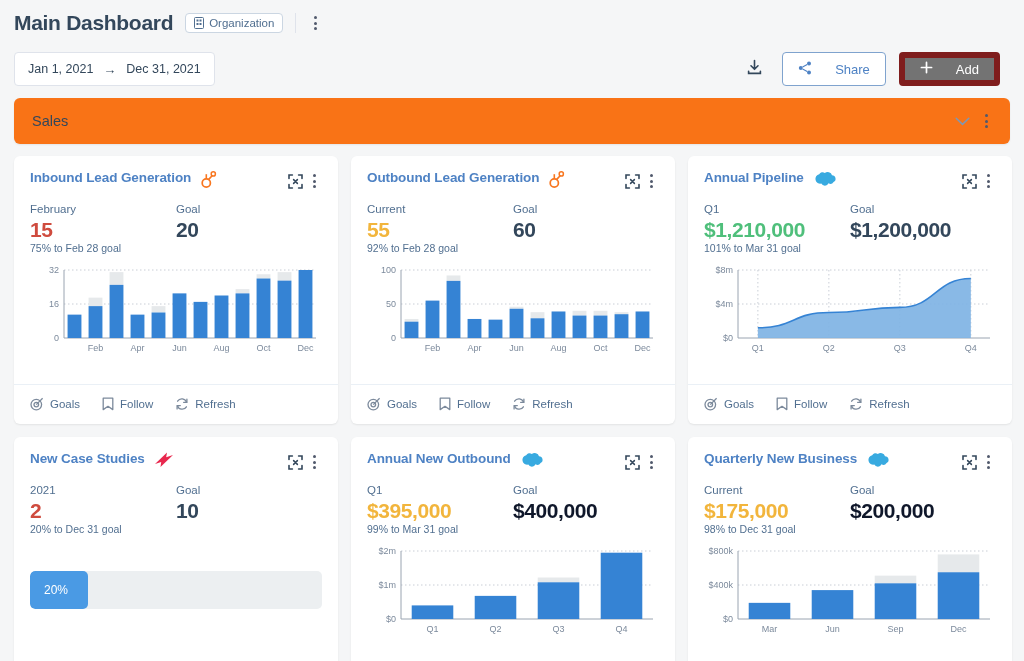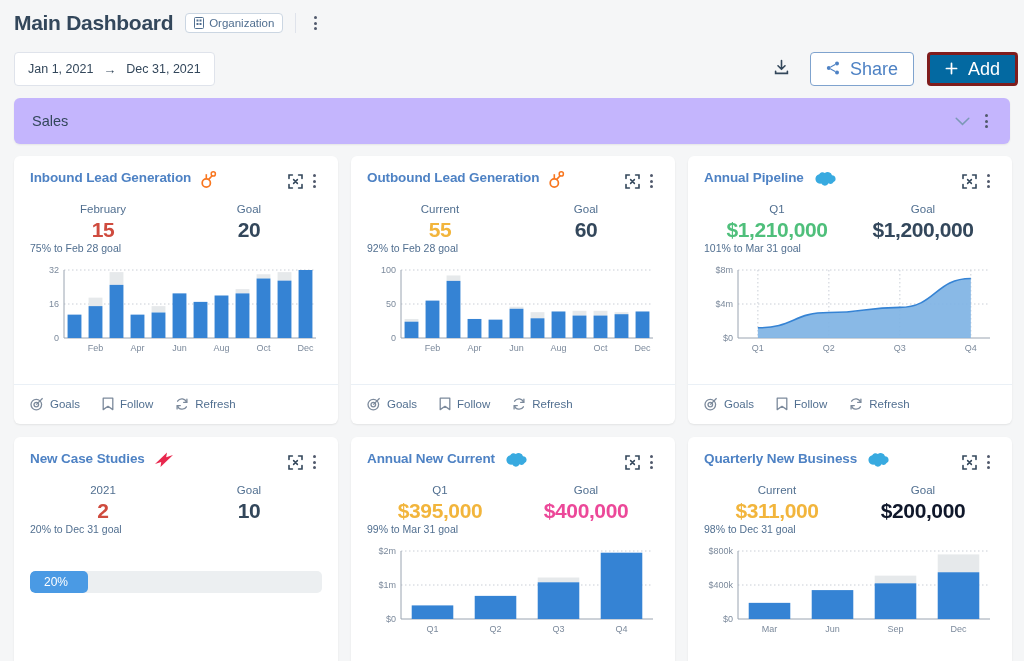--- a/index.html
+++ b/index.html
@@ -32,47 +32,47 @@
   .dots-vert {
     display: inline-flex; flex-direction: column; gap: 2.5px;
     padding: 4px 6px; cursor: pointer;
   }
   .dots-vert i { width: 3px; height: 3px; border-radius: 50%; background: #51596c; display: block; }
 
   
   .controlbar {
     height: 58px;
     display: flex; align-items: center;
-    padding: 0 6px 0 14px;
+    padding: 0 24px 0 14px;
   }
   .daterange {
     display: flex; align-items: center; gap: 10px;
     background: #fff; border: 1px solid #dfe3eb; border-radius: 4px;
     height: 34px; padding: 0 13px;
     font-size: 12.5px; color: #33475b;
   }
   .arrow-right { color: #33475b; font-size: 13px; line-height: 1; }
   .spacer { flex: 1; }
   .actions { display: flex; align-items: center; gap: 13px; }
   .icon-btn {
     width: 30px; height: 30px; display: flex; align-items: center; justify-content: center;
     cursor: pointer;
   }
   .btn {
-    display: inline-flex; align-items: center; justify-content: center; gap: 10px;
+    display: inline-flex; align-items: center; justify-content: center; gap: 23px;
     height: 34px; padding: 0 15px; border-radius: 4px;
-    font-size: 18px; cursor: pointer; white-space: nowrap;
+    font-size: 13px; cursor: pointer; white-space: nowrap;
   }
   .btn-secondary { background: #fff; border: 1px solid #7fa3ce; color: #4e82c4; }
-  .btn-primary { background: #0369a1; border: 3px solid #7f1d1d; color: #fff; }
+  .btn-primary { background: #737373; border: 6px solid #7f1d1d; color: #fff; }
 
   
   .section-bar {
     margin: 0 14px 12px 14px;
-    background: #c4b5fd; border-radius: 6px;
+    background: #f97316; border-radius: 6px;
     height: 46px; display: flex; align-items: center;
     padding: 0 16px 0 18px;
     box-shadow: 0 1px 2px rgba(0,0,0,0.07);
   }
   .section-title { font-size: 14.5px; color: #33475b; }
   .chev { color: #7c98b6; font-size: 13px; padding: 4px 9px; cursor: pointer; line-height: 1; }
 
   
   .grid {
     display: grid;
@@ -89,42 +89,42 @@
   }
   .card-head { display: flex; align-items: flex-start; gap: 8px; }
   .card-title {
     font-size: 13.5px; font-weight: bold; color: #4e82c4; letter-spacing: -0.1px;
   }
   .src-icon { display: flex; align-items: center; }
   .card-head-actions { margin-left: auto; display: flex; align-items: center; gap: 4px; }
   .expand-ic { cursor: pointer; display: block; }
 
   .metrics { display: flex; margin-top: 11px; }
-  .metric { width: 50%; text-align: center; }
+  .metric { width: 50%; }
   .metric-label { font-size: 11.5px; color: #516f90; }
   .metric-value { font-size: 21px; font-weight: bold; margin-top: 3px; letter-spacing: -0.4px; }
   .goal-note { font-size: 10.5px; color: #516f90; }
 
   .chart-area { margin-top: 10px; flex: 1; }
 
   .card-foot {
     display: flex; align-items: center; gap: 22px;
     border-top: 1px solid #eaf0f6;
     margin: 0 -16px; padding: 10px 16px 11px 16px;
     height: 40px;
   }
   .foot-item {
     display: inline-flex; align-items: center; gap: 6px;
     font-size: 11.5px; color: #516f90; cursor: pointer;
   }
 
   
   .progress-wrap {
     margin-top: 26px;
-    height: 22px; border-radius: 5px; background: #eceff1; overflow: hidden;
+    height: 38px; border-radius: 5px; background: #eceff1; overflow: hidden;
     display: flex; align-items: flex-end;
   }
   .progress-fill {
     height: 100%; background: #4a9ae4; border-radius: 5px;
     display: flex; align-items: center; padding-left: 14px;
     color: #fff; font-size: 12px;
   }
 
   svg { overflow: visible; }
   .tick { font-size: 9px; fill: #7c8a9c; font-family: "Liberation Sans", sans-serif; }
@@ -510,21 +510,21 @@
     <div class="chart-area">
         <div class="progress-wrap">
         <div class="progress-fill" style="width:20%">
           <span>20%</span>
         </div>
       </div>
       </div>
     </div>
     <div class="card">
     <div class="card-head">
-      <span class="card-title">Annual New Current</span>
+      <span class="card-title">Annual New Outbound</span>
       <span class="src-icon">
           <svg width="24" height="17" viewBox="0 0 24 17">
       <path d="M7.2 4.2a3.7 3.7 0 0 1 5.6-1.1A4.4 4.4 0 0 1 20 5.2a3.6 3.6 0 0 1 1.6 6.8 3.9 3.9 0 0 1-5.1 1.3 4 4 0 0 1-7.2.3A3.5 3.5 0 1 1 7.2 4.2z" fill="#38aae0"></path>
     </svg>
         </span>
       <span class="card-head-actions">
         <span>
             <svg class="expand-ic" width="15" height="15" viewBox="0 0 15 15">
   <path d="M1 4.4V1h3.4M10.6 1H14v3.4M14 10.6V14h-3.4M4.4 14H1v-3.4" fill="none" stroke="#33475b" stroke-width="1.6" stroke-linecap="round"></path>
   <path d="M5.6 9.4 L9.4 5.6 M5.6 5.6 L9.4 9.4" stroke="#33475b" stroke-width="1.5" stroke-linecap="round"></path>
@@ -537,21 +537,21 @@
           </div>
       </span>
     </div>
     <div class="metrics">
       <div class="metric">
         <div class="metric-label">Q1</div>
         <div class="metric-value" style="color:#f2b53c">$395,000</div>
       </div>
       <div class="metric">
         <div class="metric-label">Goal</div>
-        <div class="metric-value" style="color:#ec4899">$400,000</div>
+        <div class="metric-value" style="color:#0f172a">$400,000</div>
       </div>
     </div>
     <div class="goal-note">99% to Mar 31 goal</div>
     <div class="chart-area"><svg width="292" height="92" viewBox="0 0 292 92">
           <text class="tick" x="29" y="77.2" text-anchor="end">$0</text>
           <line x1="34" y1="40" x2="286" y2="40" stroke="#c9ced6" stroke-width="1" stroke-dasharray="1.5,2.5"></line>
           <text class="tick" x="29" y="43.2" text-anchor="end">$1m</text>
           <line x1="34" y1="6" x2="286" y2="6" stroke="#c9ced6" stroke-width="1" stroke-dasharray="1.5,2.5"></line>
           <text class="tick" x="29" y="9.2" text-anchor="end">$2m</text>
           <line x1="34" y1="6" x2="34" y2="74" stroke="#9aa4b1" stroke-width="1"></line>
@@ -585,21 +585,21 @@
         <div class="dots-vert">
             <i></i>
             <i></i>
             <i></i>
           </div>
       </span>
     </div>
     <div class="metrics">
       <div class="metric">
         <div class="metric-label">Current</div>
-        <div class="metric-value" style="color:#f2b53c">$311,000</div>
+        <div class="metric-value" style="color:#f2b53c">$175,000</div>
       </div>
       <div class="metric">
         <div class="metric-label">Goal</div>
         <div class="metric-value" style="color:#0f172a">$200,000</div>
       </div>
     </div>
     <div class="goal-note">98% to Dec 31 goal</div>
     <div class="chart-area"><svg width="292" height="92" viewBox="0 0 292 92">
           <text class="tick" x="29" y="77.2" text-anchor="end">$0</text>
           <line x1="34" y1="40" x2="286" y2="40" stroke="#c9ced6" stroke-width="1" stroke-dasharray="1.5,2.5"></line>

